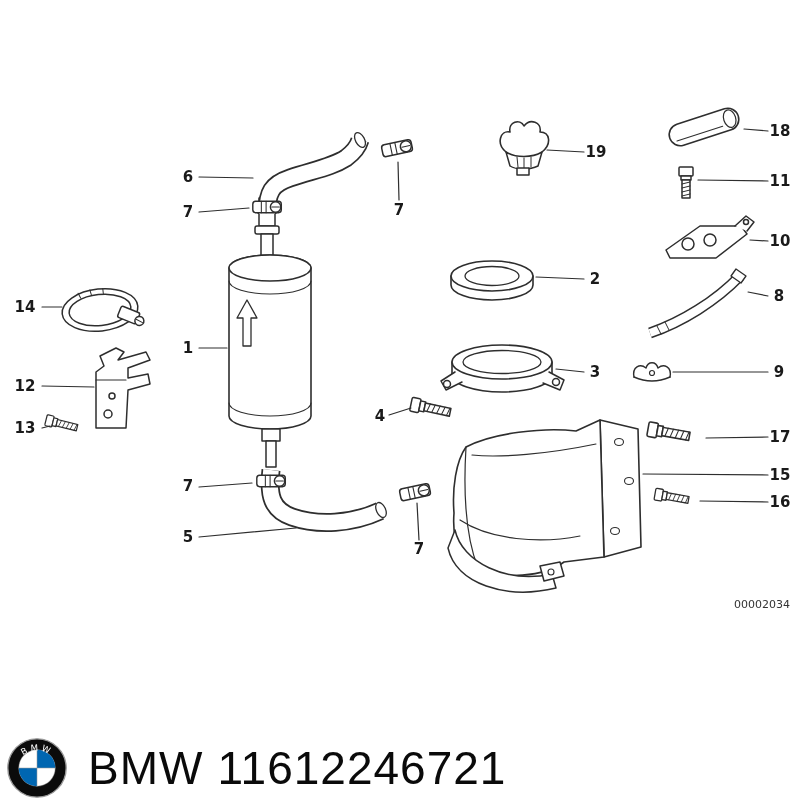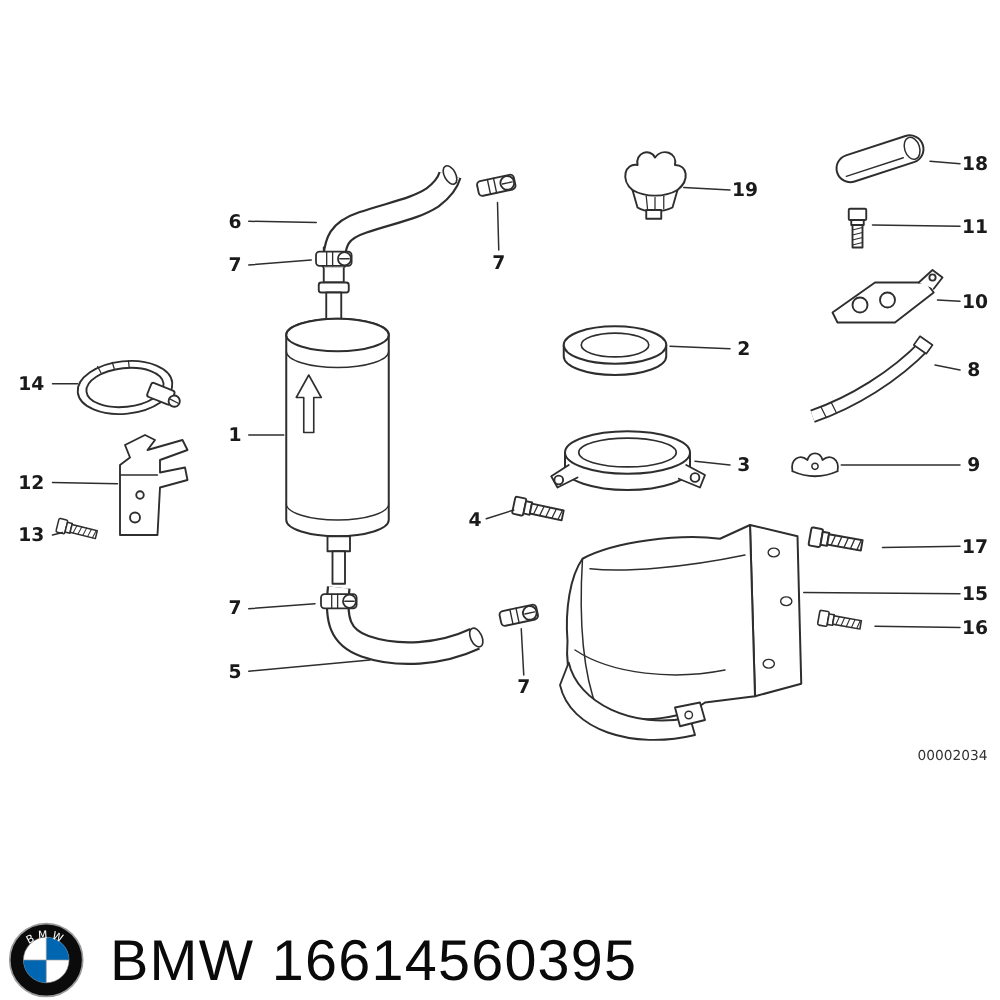--- a/index.html
+++ b/index.html
@@ -250,17 +250,17 @@
       <path d="M0,0 L0,-20 A20,20 0 0 1 20,0 Z" fill="#0066B1"></path>
       <path d="M0,0 L0,20 A20,20 0 0 1 -20,0 Z" fill="#0066B1"></path>
       <line x1="-20" y1="0" x2="20" y2="0" stroke="#9a9a9a" stroke-width="0.6"></line>
       <line x1="0" y1="-20" x2="0" y2="20" stroke="#9a9a9a" stroke-width="0.6"></line>
       <text font-size="9.5" fill="#ffffff" letter-spacing="3" font-family="DejaVu Sans, sans-serif">
         <textPath href="#arcTop" startOffset="50%" text-anchor="middle">BMW</textPath>
       </text>
     </svg>
     <div class="part-number-line">
       <span>BMW</span>
-      <span>16614560395</span>
+      <span>11612246721</span>
     </div>
   </div>
 
 </div>
 
 </body></html>

